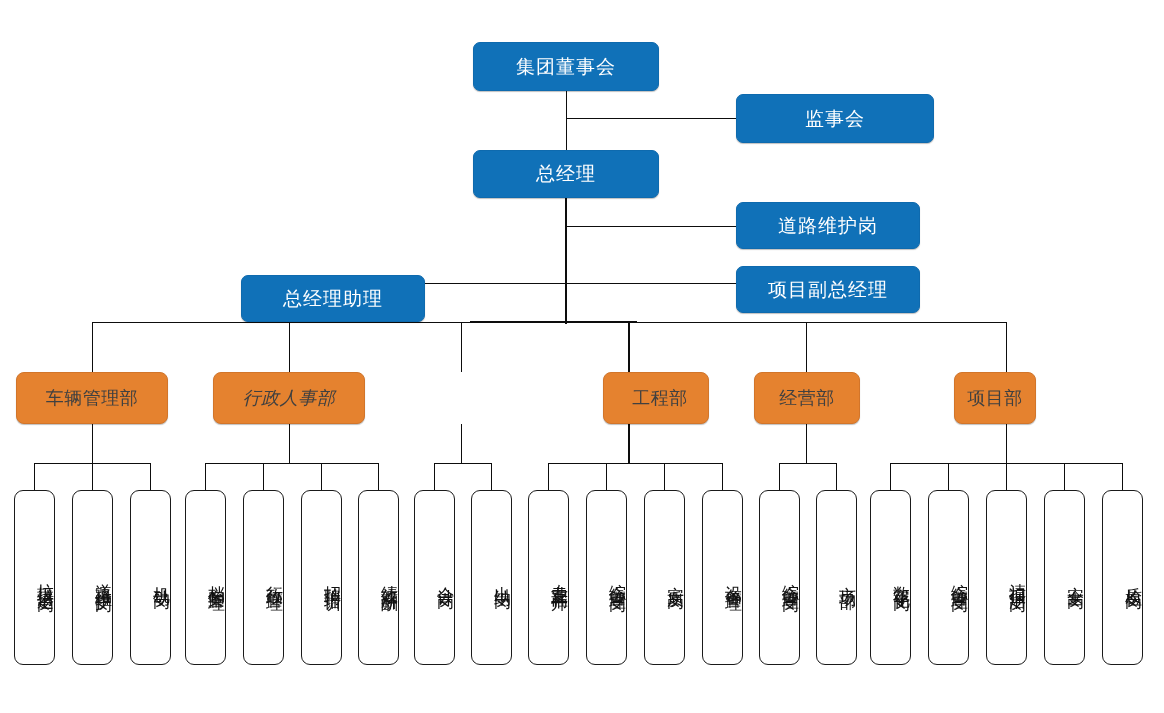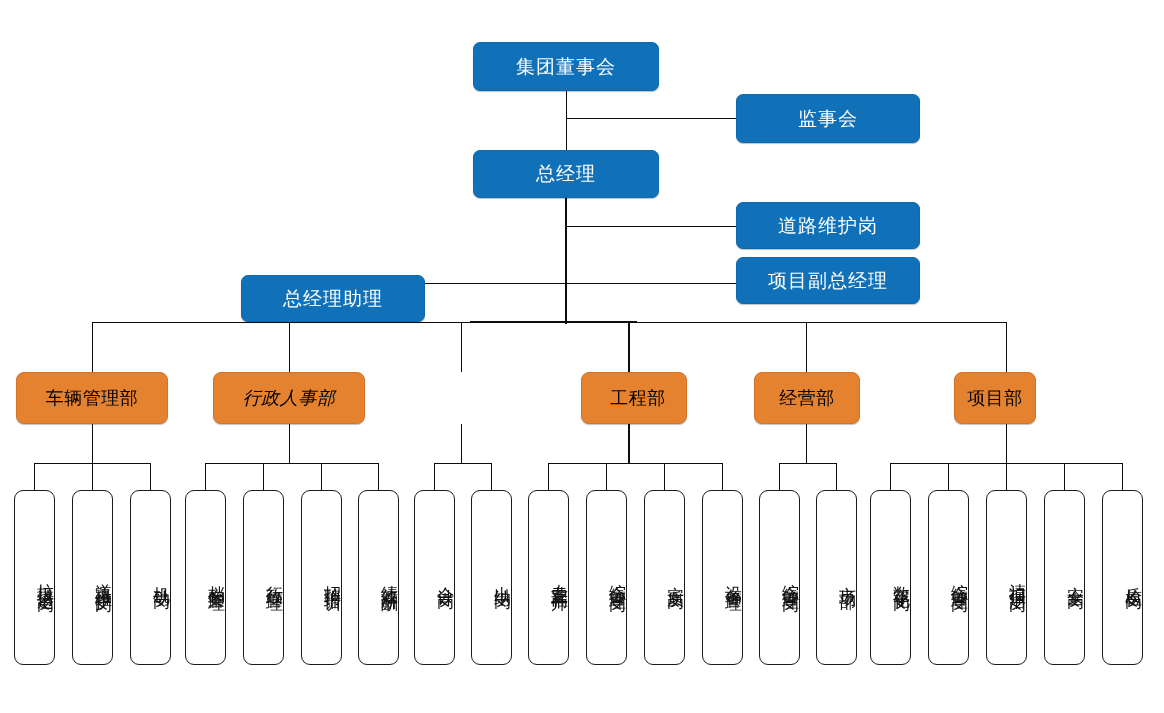--- a/index.html
+++ b/index.html
@@ -43,21 +43,21 @@
     border-radius: 7px;
     color: #ffffff;
     font-size: 19px;
     letter-spacing: 1px;
     box-shadow: 0 1px 1px rgba(0,0,0,0.25);
   }
   .node-orange {
     background: #E5822F;
     border: 1px solid #D2752A;
     border-radius: 8px;
-    color: #000000;
+    color: #404040;
     font-size: 18px;
     letter-spacing: 0.5px;
     box-shadow: 0 1px 1px rgba(0,0,0,0.25);
   }
   .node-leaf {
     background: #ffffff;
     border: 1.6px solid #1a1a1a;
     border-radius: 9px;
     color: #111111;
     font-size: 17px;
@@ -134,50 +134,50 @@
   <div class="ln ln-v" style="left:890px;  top:463px; height:27px;"></div>
   <div class="ln ln-v" style="left:948px;  top:463px; height:27px;"></div>
   <div class="ln ln-v" style="left:1006px; top:463px; height:27px;"></div>
   <div class="ln ln-v" style="left:1064px; top:463px; height:27px;"></div>
   <div class="ln ln-v" style="left:1122px; top:463px; height:27px;"></div>
 
   <div class="node node-blue" style="left:473px; top:42px; width:186px; height:49px;">
     <span>集团董事会</span>
   </div>
 
-  <div class="node node-blue" style="left:736px; top:94px; width:184px; height:49px;font-family:Liberation Serif, serif;">
+  <div class="node node-blue" style="left:736px; top:94px; width:198px; height:49px;font-family:Liberation Serif, serif;">
     <span>监事会</span>
   </div>
 
   <div class="node node-blue" style="left:473px; top:150px; width:186px; height:48px;">
     <span>总经理</span>
   </div>
 
   <div class="node node-blue" style="left:736px; top:202px; width:184px; height:47px;">
     <span>道路维护岗</span>
   </div>
 
-  <div class="node node-blue" style="left:736px; top:257px; width:184px; height:47px;">
+  <div class="node node-blue" style="left:736px; top:266px; width:184px; height:47px;">
     <span>项目副总经理</span>
   </div>
 
   <div class="node node-blue" style="left:241px; top:259px; width:184px; height:47px;margin-top:16px;">
     <span>总经理助理</span>
   </div>
 
   <div class="node node-orange" style="left:16px; top:372px; width:152px; height:52px;">
     <span>车辆管理部</span>
   </div>
 
   <div class="node node-orange" style="left:213px; top:372px; width:152px; height:52px;font-style:italic;">
     <span>行政人事部</span>
   </div>
 
 
-  <div class="node node-orange" style="left:581px; top:372px; width:106px; height:52px;padding-left:8px;">
+  <div class="node node-orange" style="left:603px; top:372px; width:106px; height:52px;padding-left:8px;">
     <span>工程部</span>
   </div>
 
   <div class="node node-orange" style="left:754px; top:372px; width:106px; height:52px;">
     <span>经营部</span>
   </div>
 
   <div class="node node-orange" style="left:954px; top:372px; width:82px; height:52px;">
     <span>项目部</span>
   </div>

